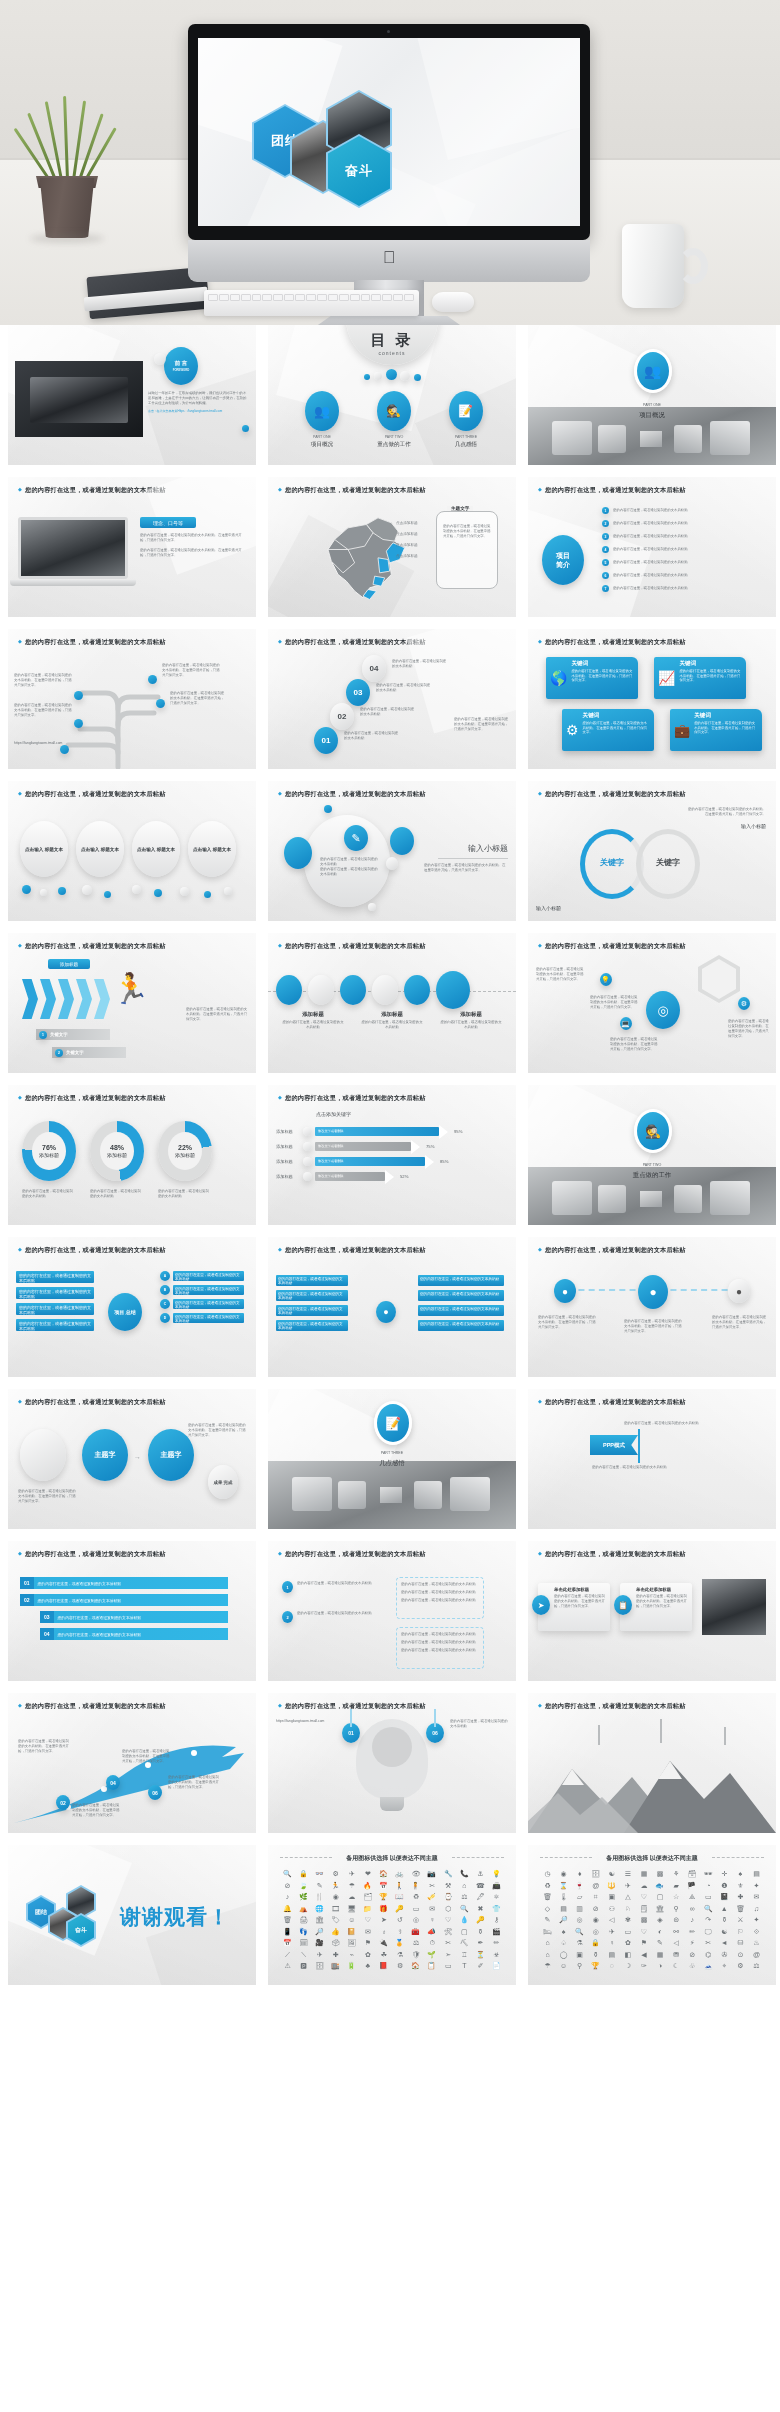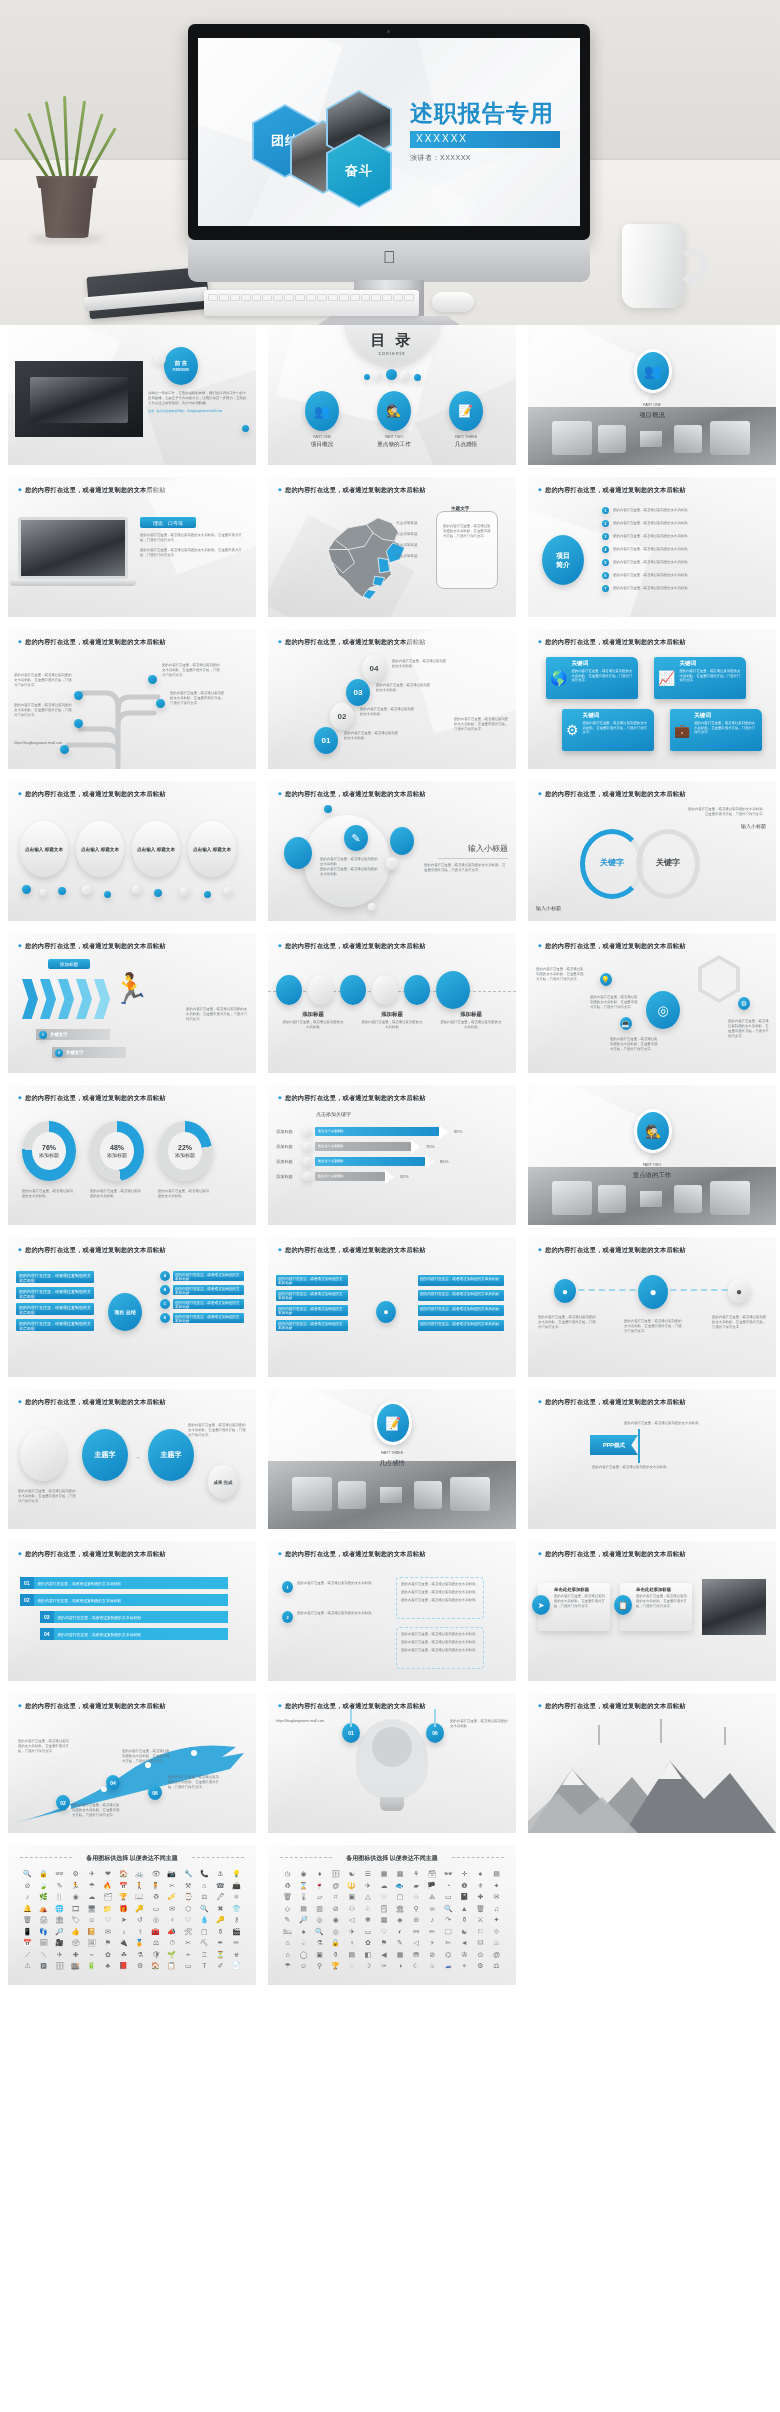--- a/index.html
+++ b/index.html
@@ -196,25 +196,20 @@
           <div class="hex-ring" style="left:36px;top:30px;"></div>
           <div class="hex photo1" style="left:38px;top:32px;"></div>
           <div class="hex-ring" style="left:72px;top:0;"></div>
           <div class="hex photo2" style="left:74px;top:2px;"></div>
           <div class="hex-ring" style="left:72px;top:44px;"></div>
           <div class="hex teal" style="left:74px;top:46px;">
             <span>奋斗</span>
           </div>
         </div>
 
-        <div class="titleblk">
-          <div class="t-main">述职报告专用</div>
-          <div class="t-bar">XXXXXX</div>
-          <div class="t-sub">演讲者：XXXXXX</div>
-        </div>
       </div>
     </div>
     <div class="chin"></div>
     <div class="apple"></div>
     <div class="stand-neck"></div>
     <div class="stand-foot"></div>
   </div>
 
   <div class="kbd">
     <div style="position:absolute;left:4px;top:4px;display:grid;grid-template-columns:repeat(19,1fr);gap:1px;width:206px;">
@@ -867,20 +862,39 @@
         <path d="M142 28 L154 46 L130 46 Z" fill="#f2f2f2"></path>
         <path d="M0 88 L30 60 L52 82 L74 64 L110 100 L0 100 Z" fill="#b7babc" opacity=".85"></path>
       </svg>
       <div style="position:absolute;left:70px;top:32px;width:1.5px;height:20px;background:#b9bcbe;"></div>
       <div style="position:absolute;left:132px;top:26px;width:1.5px;height:24px;background:#b9bcbe;"></div>
       <div style="position:absolute;left:196px;top:34px;width:1.5px;height:18px;background:#b9bcbe;"></div>
     </div>
   </div>
 
   <div class="srow">
+    <div class="slide">
+      <div class="facet" style="left:-20px;top:-10px;width:130px;height:100px;transform:rotate(22deg);"></div>
+      <div class="facet d" style="left:150px;top:70px;width:130px;height:100px;transform:rotate(-18deg);"></div>
+      <div style="position:absolute;left:18px;top:40px;width:92px;height:70px;">
+        <div class="hexsm" style="position:absolute;left:0;top:10px;background:#8ecdf0;width:30px;height:34px;"></div>
+        <div class="hexsm blue" style="position:absolute;left:2px;top:12px;background:linear-gradient(150deg,#2fa3dd,#1b87c6);display:flex;align-items:center;justify-content:center;color:#fff;font-size:6px;font-weight:bold;">
+          <span>团结</span>
+        </div>
+        <div class="hexsm" style="position:absolute;left:22px;top:22px;background:#8ecdf0;width:30px;height:34px;"></div>
+        <div class="hexsm" style="position:absolute;left:24px;top:24px;background:linear-gradient(160deg,#c9c9c9,#4a4a4a 45%,#8e8e8e);"></div>
+        <div class="hexsm" style="position:absolute;left:40px;top:0;background:#8ecdf0;width:30px;height:34px;"></div>
+        <div class="hexsm" style="position:absolute;left:42px;top:2px;background:linear-gradient(160deg,#9ea3a6,#2e3338 55%,#7d8285);"></div>
+        <div class="hexsm" style="position:absolute;left:40px;top:28px;background:#8ecdf0;width:30px;height:34px;"></div>
+        <div class="hexsm" style="position:absolute;left:42px;top:30px;background:linear-gradient(150deg,#2fb4d6,#0e93c4);display:flex;align-items:center;justify-content:center;color:#fff;font-size:6px;font-weight:bold;">
+          <span>奋斗</span>
+        </div>
+      </div>
+      <div class="thanks" style="position:absolute;left:112px;top:58px;">谢谢观看！</div>
+    </div>
 
     <div class="slide">
       <div class="dashes" style="left:12px;"></div>
       <div class="dashes" style="right:12px;"></div>
       <div class="icon-sheet-title">备用图标供选择 以便表达不同主题</div>
       <div class="igrid" id="sheetA">
           <span>🔍</span>
           <span>🔒</span>
           <span>👓</span>
           <span>⚙</span>

